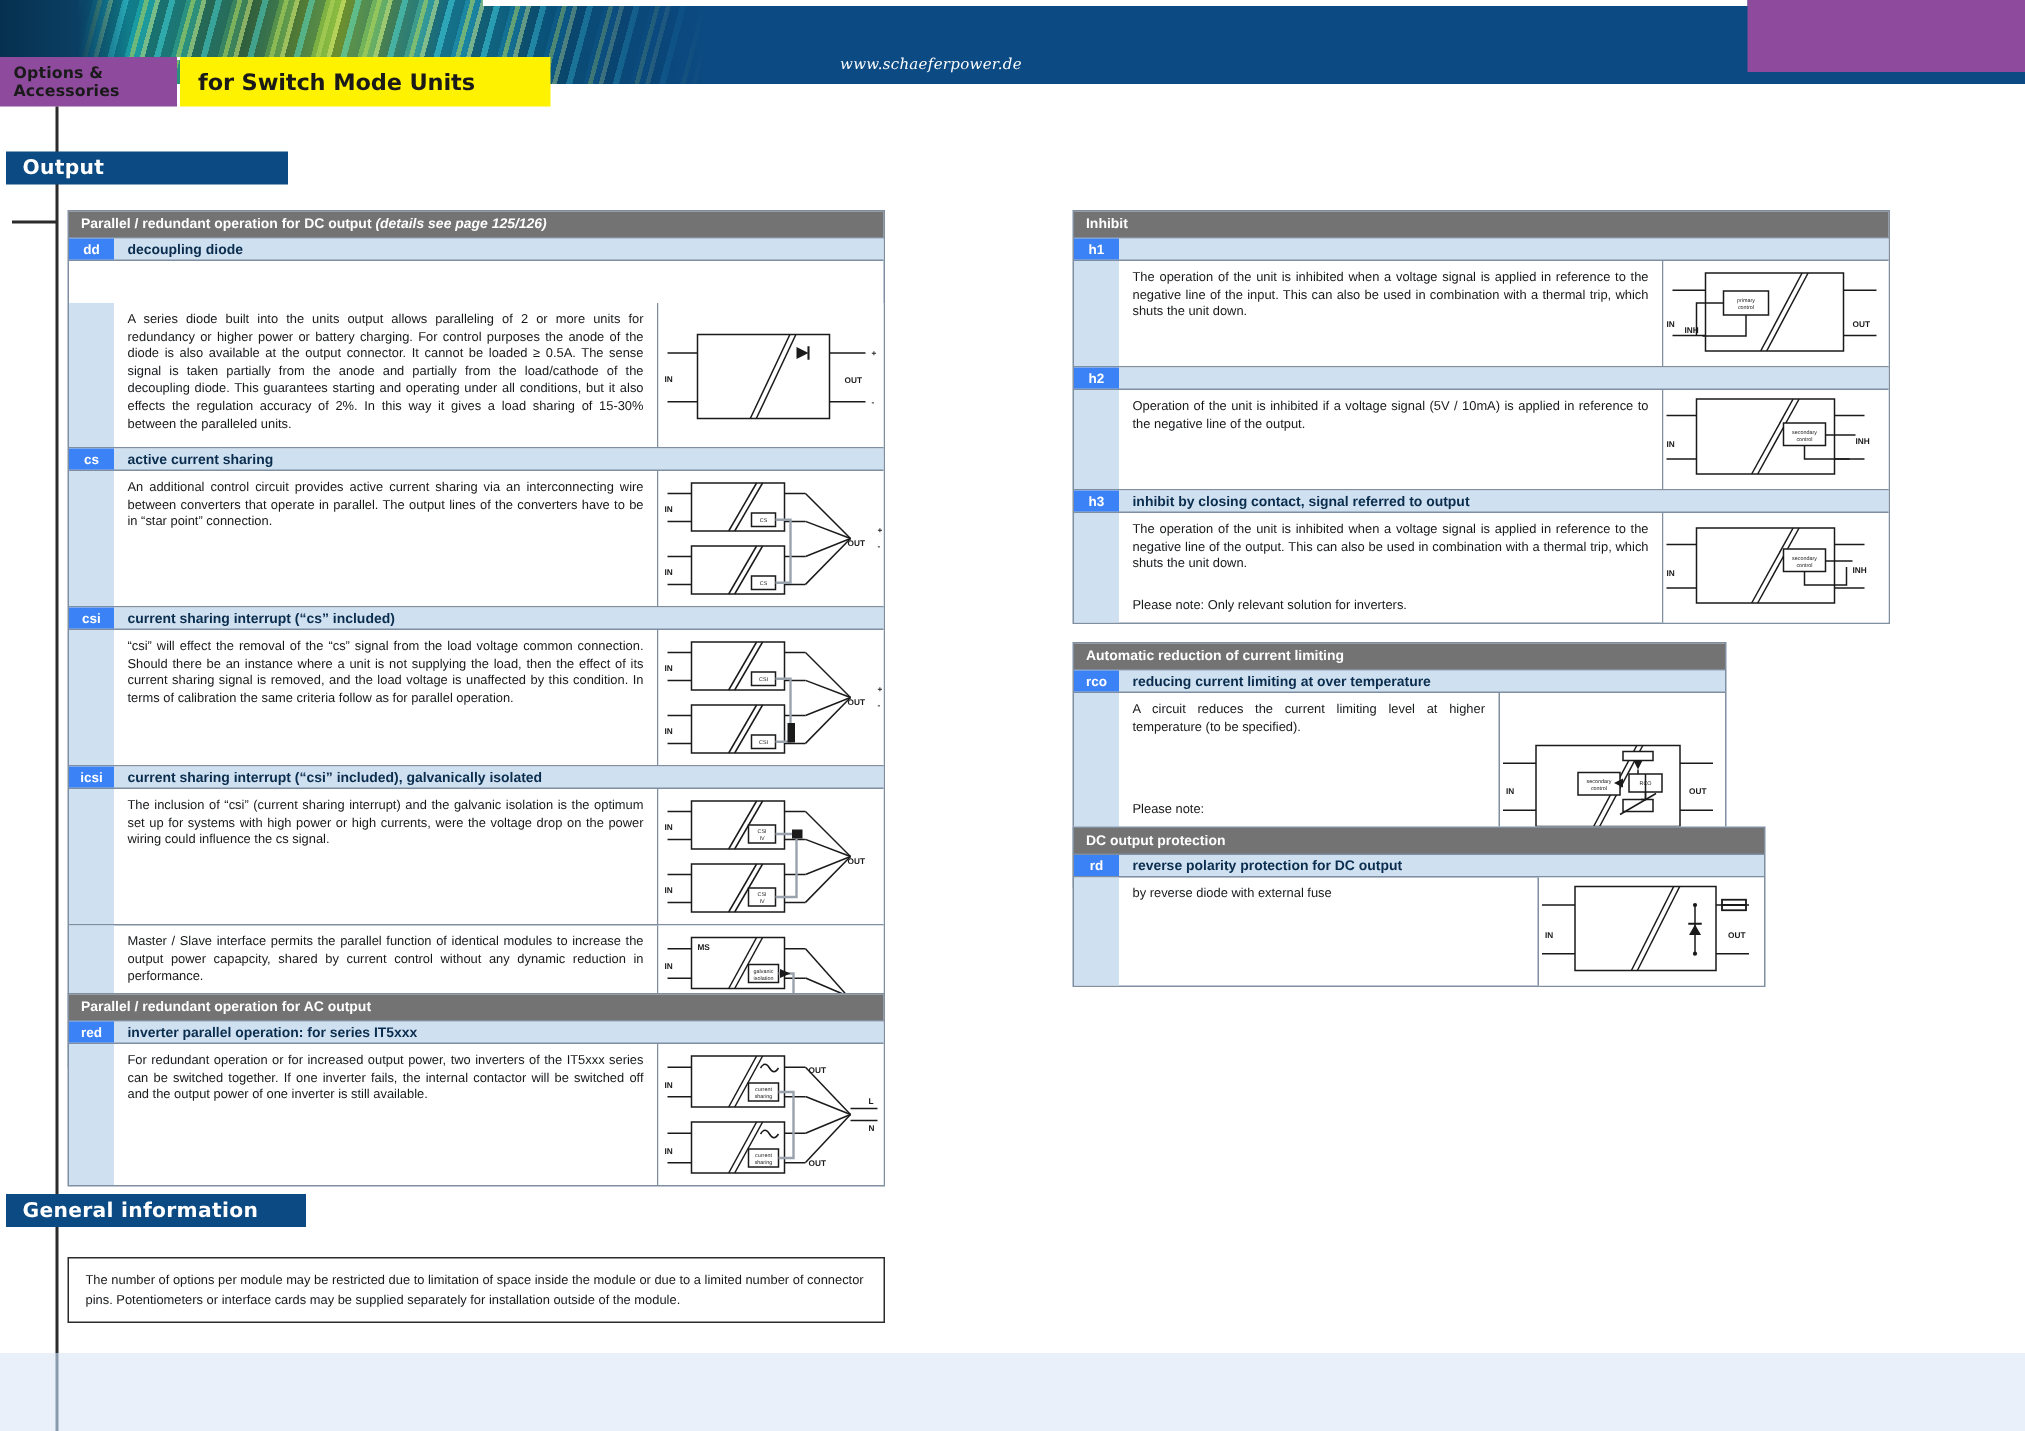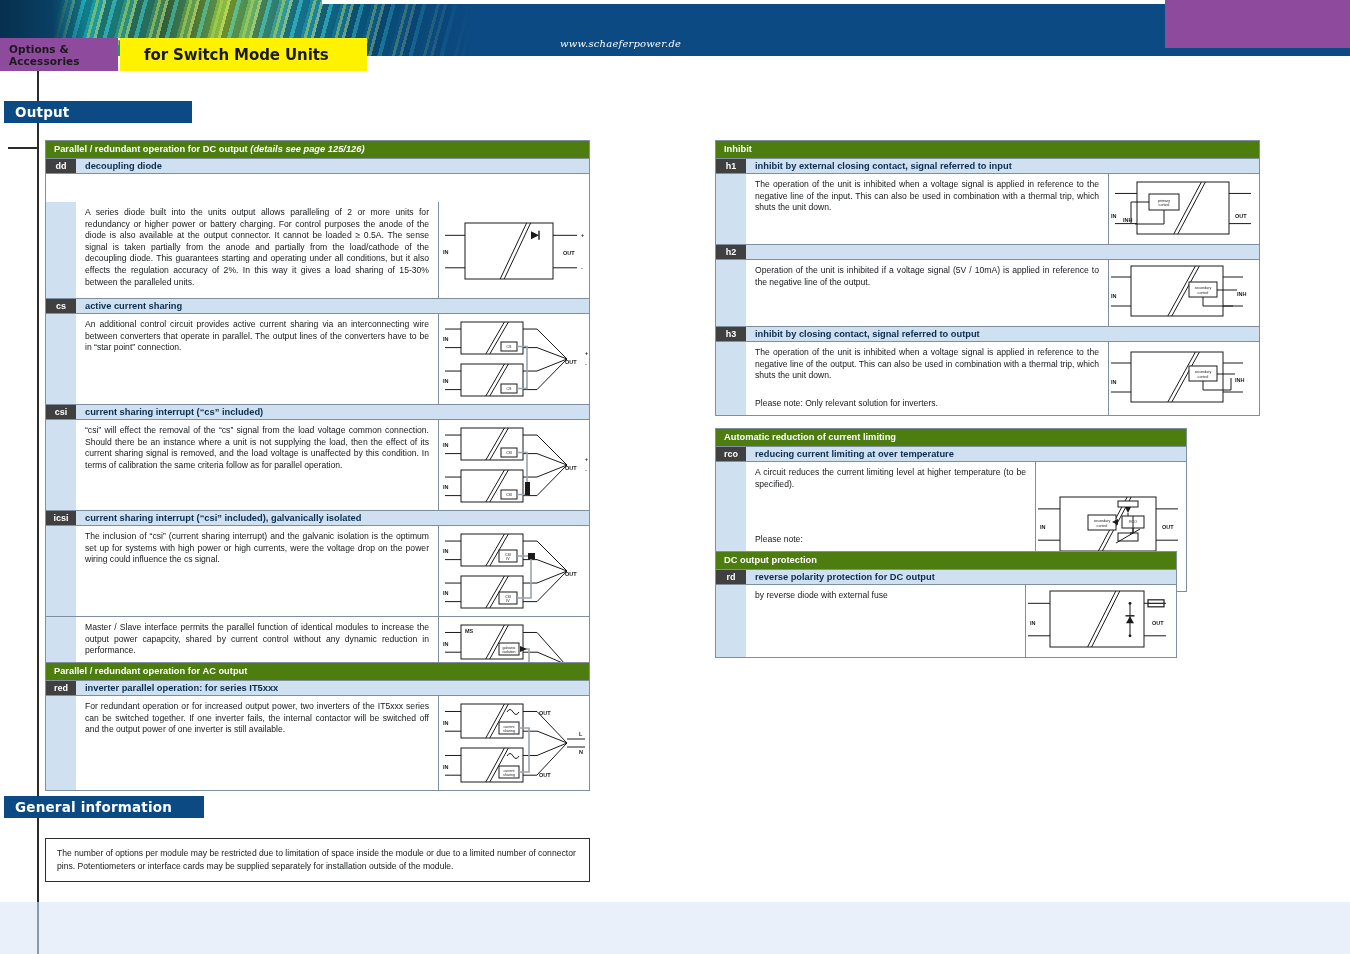--- a/index.html
+++ b/index.html
@@ -59,21 +59,21 @@
   .tab-purple {
     position: absolute; left: 0; top: 38px; width: 118px; height: 33px;
     background: #8e4b9e; color:#1a1a1a;
     display:flex; align-items:center; padding-left:9px;
     font-size: 10.5px; font-weight: 700; letter-spacing: .1px;
     font-family: "DejaVu Sans", sans-serif;
   }
   .tab-yellow {
     position: absolute; left: 120px; top: 38px; width: 247px; height: 33px;
     background: #fff200; color:#1a1a1a;
-    display:flex; align-items:center; padding-left:24px;
+    display:flex; align-items:center; padding-left:12px;
     font-size: 15px; font-weight: 700; letter-spacing: -0.1px;
     font-family: "DejaVu Sans", sans-serif;
   }
 
   
   .spine { position:absolute; left:37px; top:71px; width:1.5px; height:883px; background:#2b2b2b; }
   .spine-tick { position:absolute; left:8px; top:147px; width:30px; height:2px; background:#2b2b2b; }
 
   
   .section-head {
@@ -85,34 +85,34 @@
   #sec-output { left: 4px; top: 101px; width: 188px; height: 22px; }
   #sec-general { left: 4px; top: 796px; width: 200px; height: 22px; }
 
   
   .tbl {
     position: absolute;
     border: 1px solid #7f8ea0;
     background:#fff;
   }
   .tbl-title {
-    background: #4d7c0f; color:#fff;
+    background: #737373; color:#fff;
     font-size: 9.3px; font-weight: 700;
     padding: 3px 0 3px 8px; line-height: 11px;
     border-bottom: 1px solid #7f8ea0;
   }
   .tbl-title i { font-style: italic; font-weight:700; }
   .opt-head {
     display: flex; align-items: stretch;
     background: #cfe0f0; border-bottom: 1px solid #7f8ea0;
     min-height: 15px;
   }
   .opt-code {
     width: 30px; flex: 0 0 30px;
-    background: #404040; color:#fff;
+    background: #3b82f6; color:#fff;
     font-size: 9px; font-weight: 700;
     display:flex; align-items:center; justify-content:center;
   }
   .opt-title {
     flex: 1; color:#0a2d4e;
     font-size: 9.3px; font-weight: 700;
     display:flex; align-items:center; padding-left: 9px;
   }
   .opt-body {
     display: flex; align-items: stretch;
@@ -426,21 +426,20 @@
             </svg>
           </div>
         </div>
       </div>
     </div>
   <div id="right-tables">
       <div class="tbl" style="left: 715px; top: 140px; width: 545px;">
         <div class="tbl-title"><span>Inhibit</span></div>
         <div class="opt-head">
           <div class="opt-code">h1</div>
-          <div class="opt-title">inhibit by external closing contact, signal referred to input</div>
         </div>
         <div class="opt-body" style="min-height: 70px;">
           <div class="opt-gutter"></div>
           <div class="opt-text">
             <p>The operation of the unit is inhibited when a voltage signal is applied in reference to the negative line of the input. This can also be used in combination with a thermal trip, which shuts the unit down.</p>
           </div>
           <div class="opt-fig">
             <svg width="150" height="70" viewBox="0 0 150 70" xmlns="http://www.w3.org/2000/svg">
               <rect x="28" y="8" width="92" height="52" fill="none" stroke="#1a1a1a" stroke-width="1"></rect>
               <line x1="64.80000000000001" y1="60" x2="92.4" y2="8" fill="none" stroke="#1a1a1a" stroke-width="1"></line>
@@ -510,21 +509,21 @@
               <text x="94" y="27.1" text-anchor="middle" font-family="Liberation Sans, sans-serif" font-size="3.6" fill="#1a1a1a">secondary</text>
               <text x="94" y="31.7" text-anchor="middle" font-family="Liberation Sans, sans-serif" font-size="3.6" fill="#1a1a1a">control</text>
               <path d="M108,28 H126" fill="none" stroke="#1a1a1a" stroke-width="1"></path>
               <path d="M94,35 V44 H122 V32" fill="none" stroke="#1a1a1a" stroke-width="1"></path>
               <text x="2" y="38" font-family="Liberation Sans, sans-serif" font-size="5.5" fill="#1a1a1a" font-weight="bold">IN</text>
               <text x="126" y="36" font-family="Liberation Sans, sans-serif" font-size="5.5" fill="#1a1a1a" font-weight="bold">INH</text>
             </svg>
           </div>
         </div>
       </div>
-      <div class="tbl" style="left: 715px; top: 428px; width: 472px;">
+      <div class="tbl" style="left: 715px; top: 428px; width: 436px;">
         <div class="tbl-title"><span>Automatic reduction of current limiting</span></div>
         <div class="opt-head">
           <div class="opt-code">rco</div>
           <div class="opt-title">reducing current limiting at over temperature</div>
         </div>
         <div class="opt-body" style="min-height: 72px;">
           <div class="opt-gutter"></div>
           <div class="opt-text">
             <p>A circuit reduces the current limiting level at higher temperature (to be specified).</p>
             <p>&nbsp;</p>

